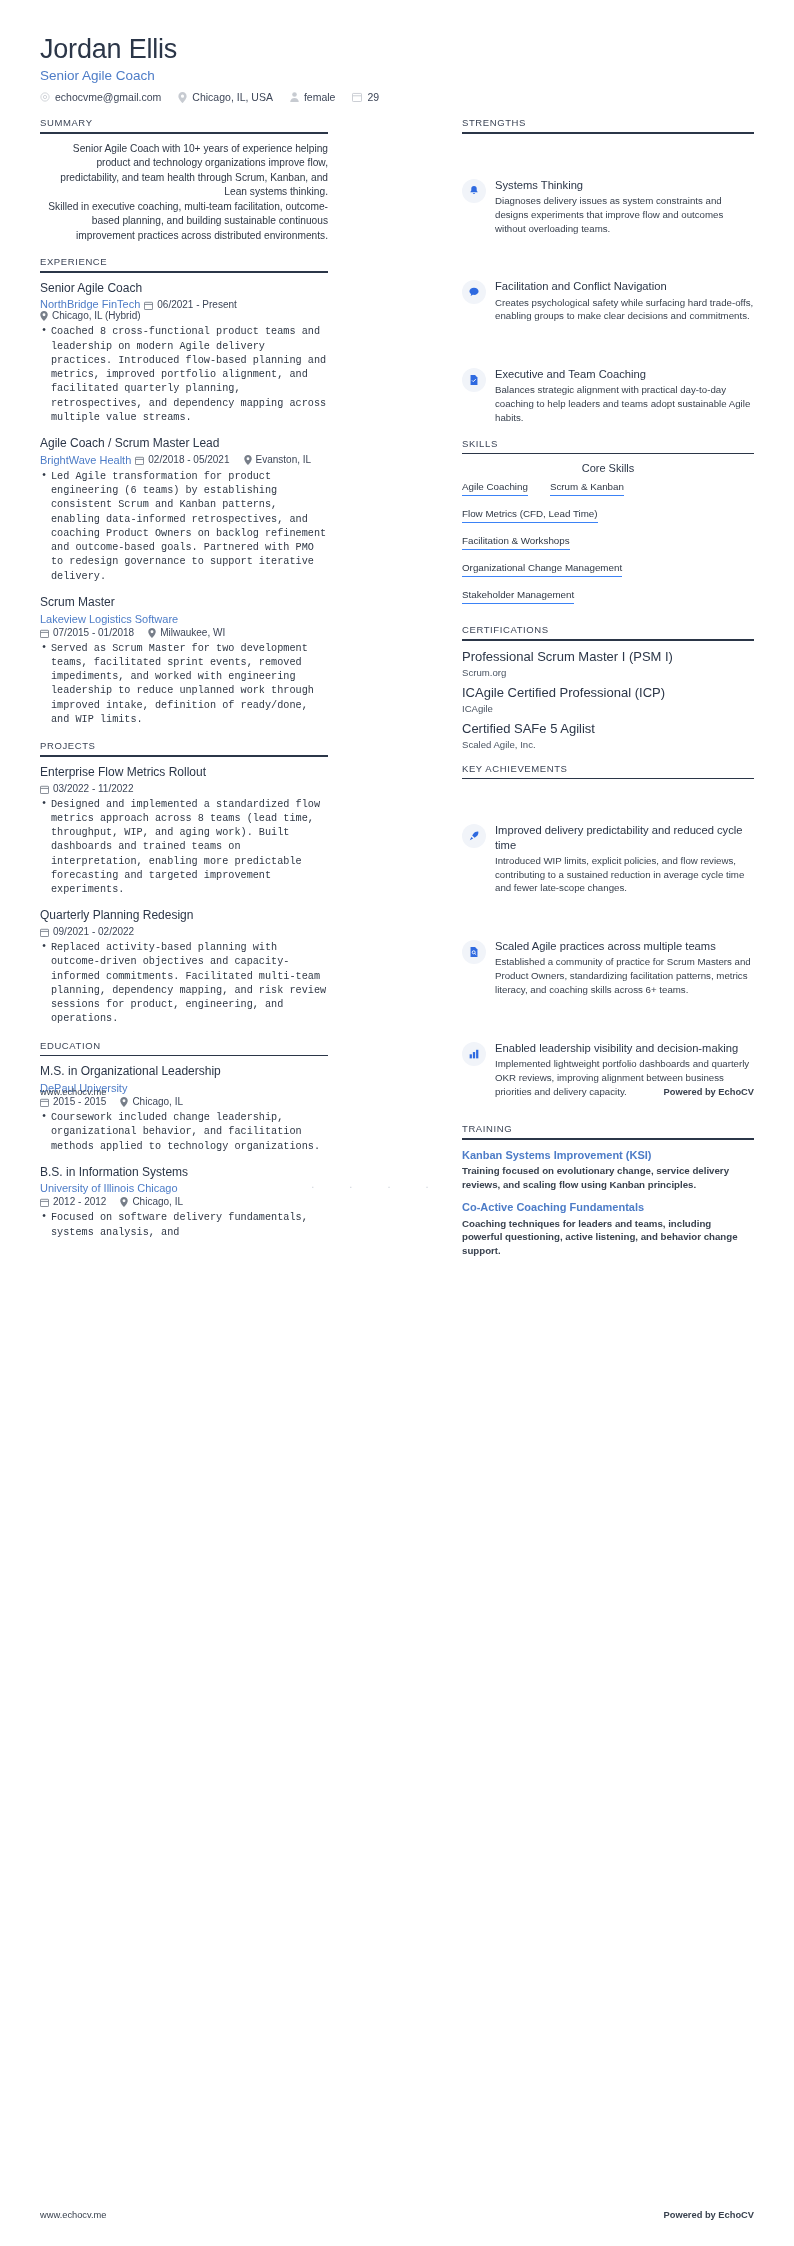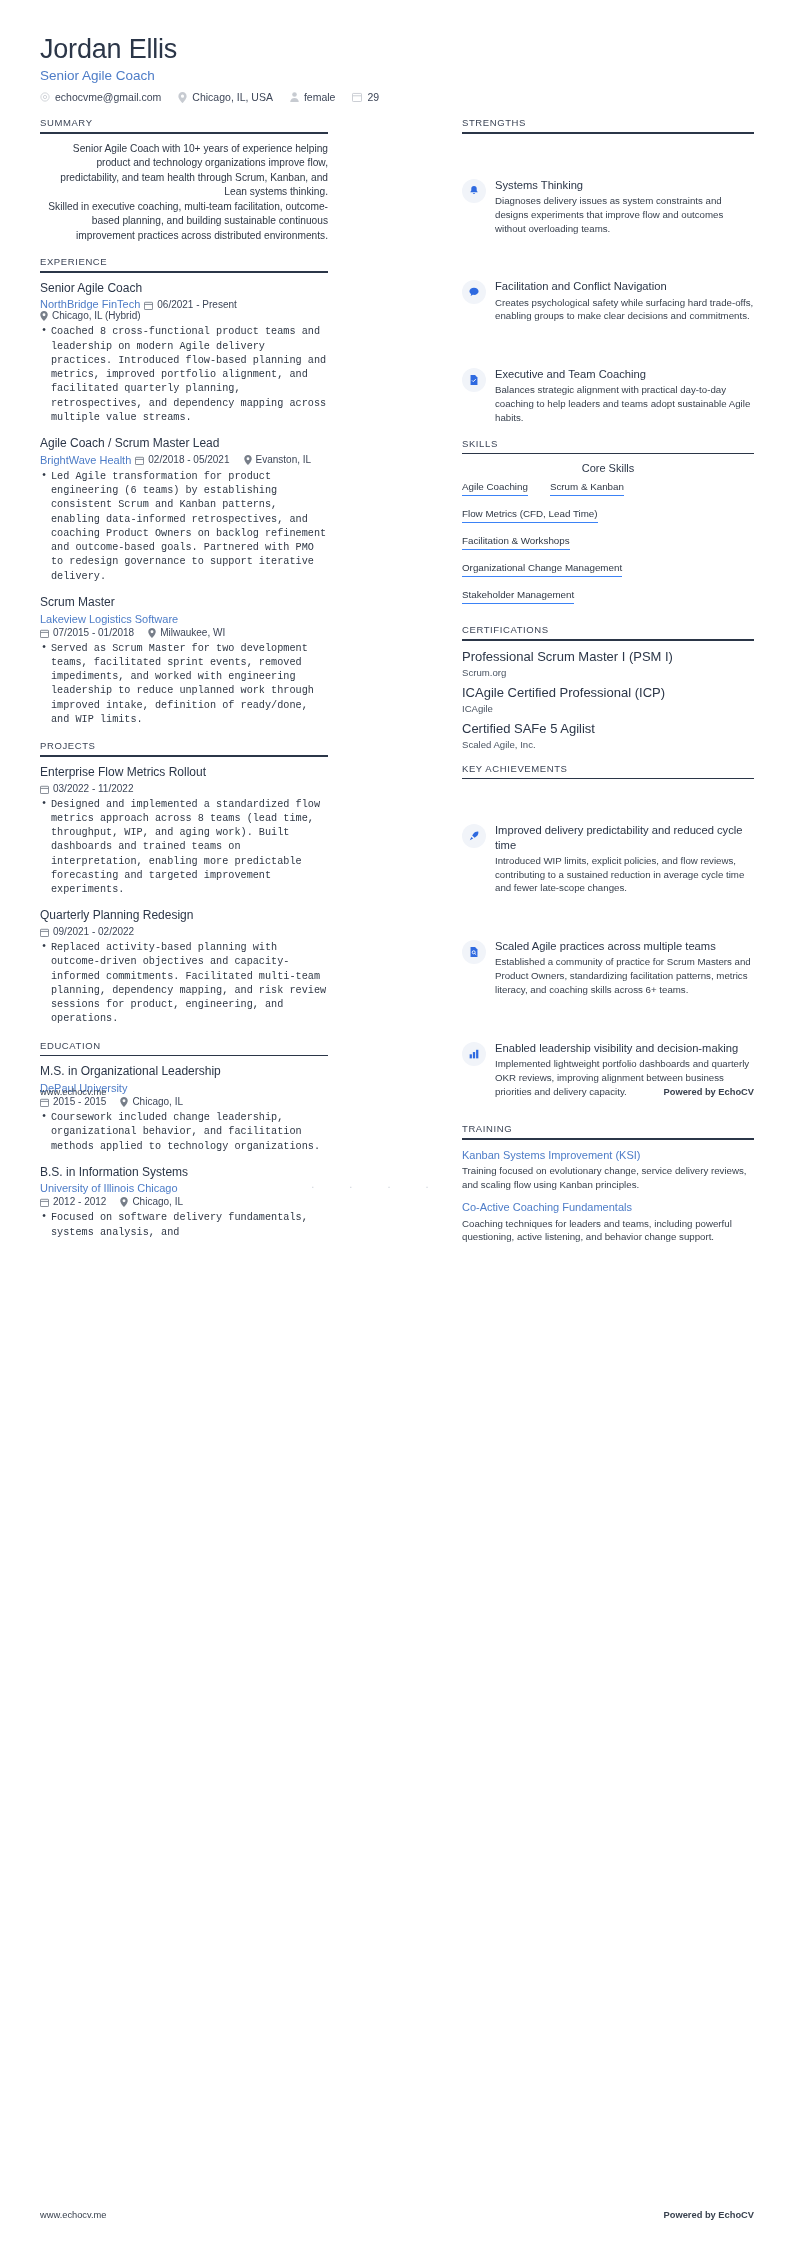--- a/index.html
+++ b/index.html
@@ -183,21 +183,21 @@
     margin-bottom: 7px;
     display: inline-block;
   }
 
   
   .cert { margin-bottom: 7px; }
   .cert-name { font-size: 13px; color: #2b3648; line-height: 1.3; }
   .cert-org { font-size: 9.6px; color: #4a5462; margin-top: 1px; }
 
   
-  .train { margin-bottom: 9px; }
+  .train { margin-bottom: 9px; font-weight: bold; }
   .train-name { font-size: 11px; color: #4d7cc7; line-height: 1.3; }
   .train-desc { font-size: 9.7px; line-height: 1.42; color: #39424f; margin-top: 2px; }
 
   
   .footer {
     position: absolute;
     left: 40px; right: 40px;
     bottom: 26px;
     display: flex;
     justify-content: space-between;

